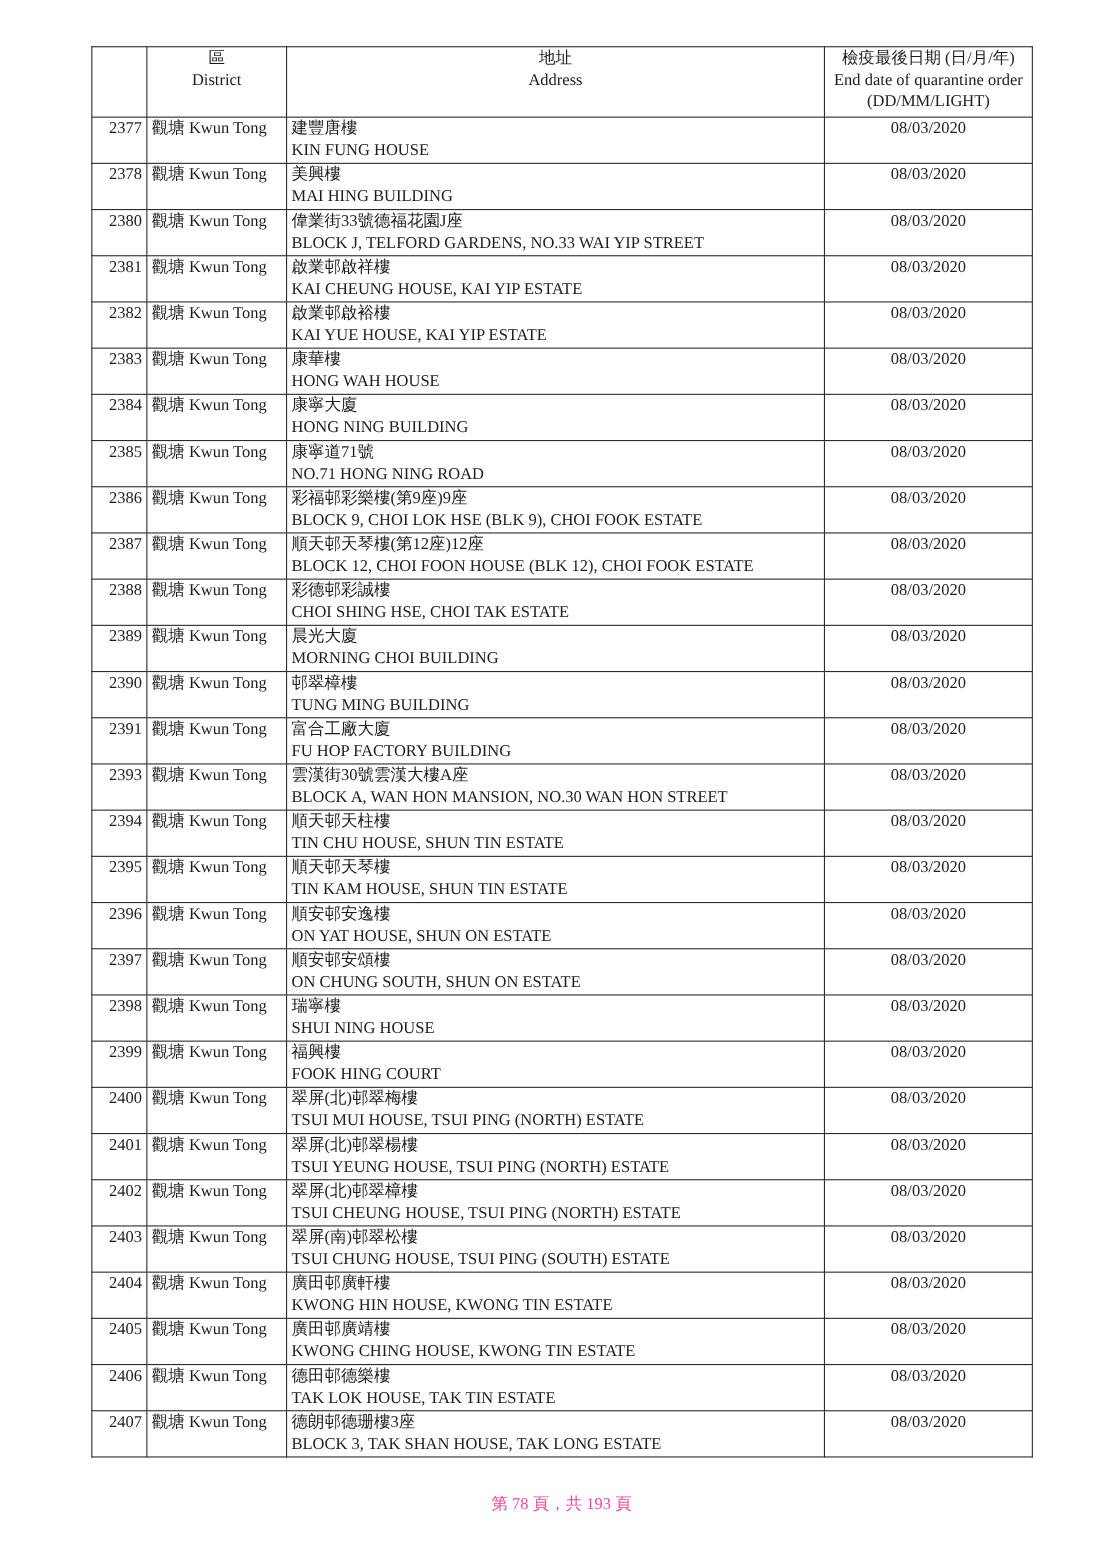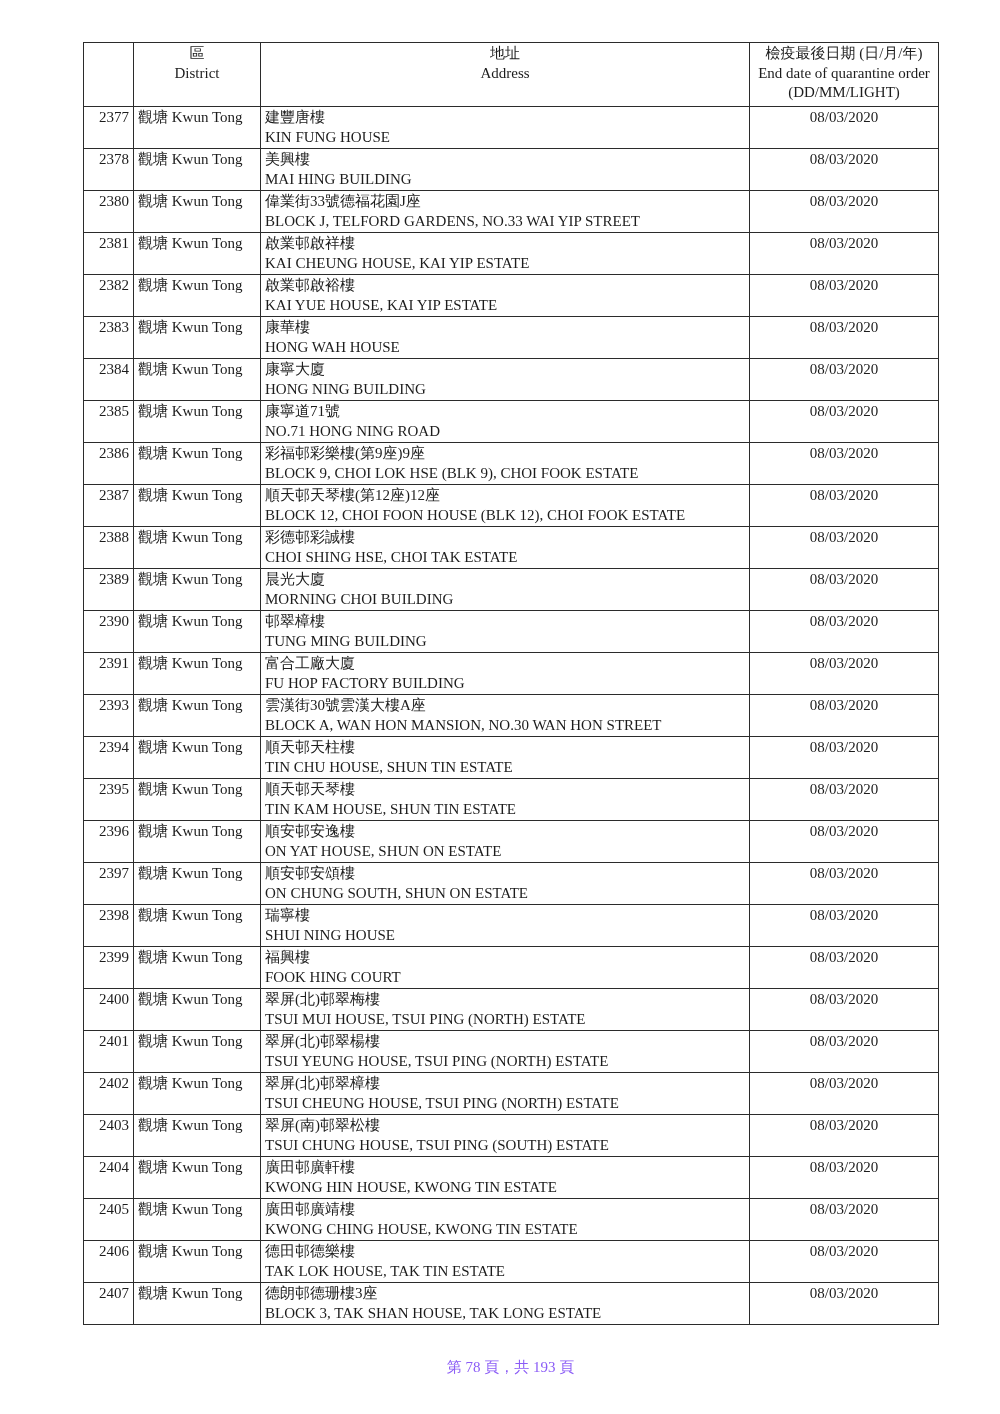--- a/index.html
+++ b/index.html
@@ -45,21 +45,21 @@
   td.c-address { text-align: left; }
   td.c-date { text-align: center; }
   .hdr-line { display: block; }
   .footer {
     position: absolute;
     left: 83px;
     top: 1358px;
     width: 855px;
     text-align: center;
     font-size: 15px;
-    color: #8b5cf6;
+    color: #ec4899;
   }
 </style>
 </head>
 <body>
 
 <div class="page">
 
   <table class="qtable">
     <colgroup>
       <col class="c1">

